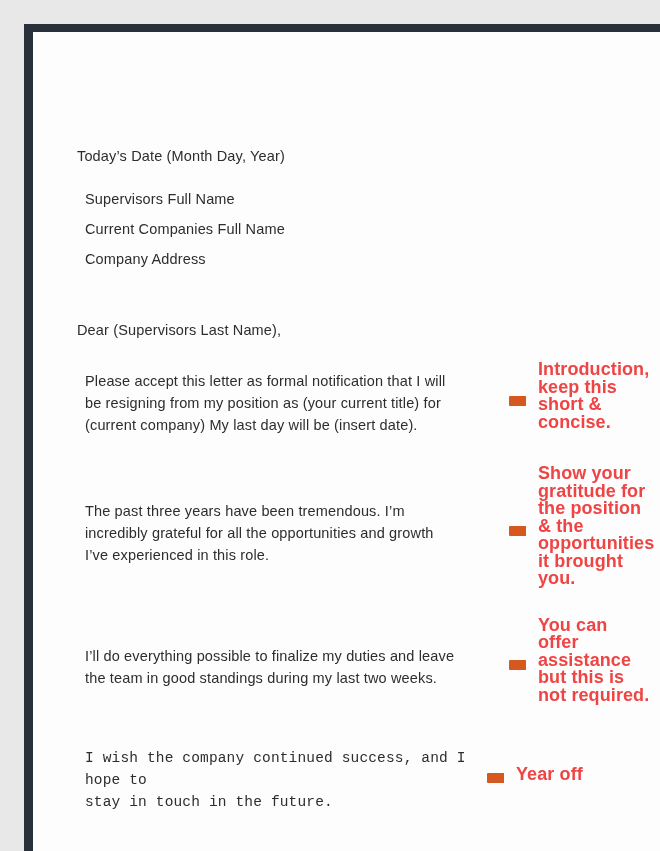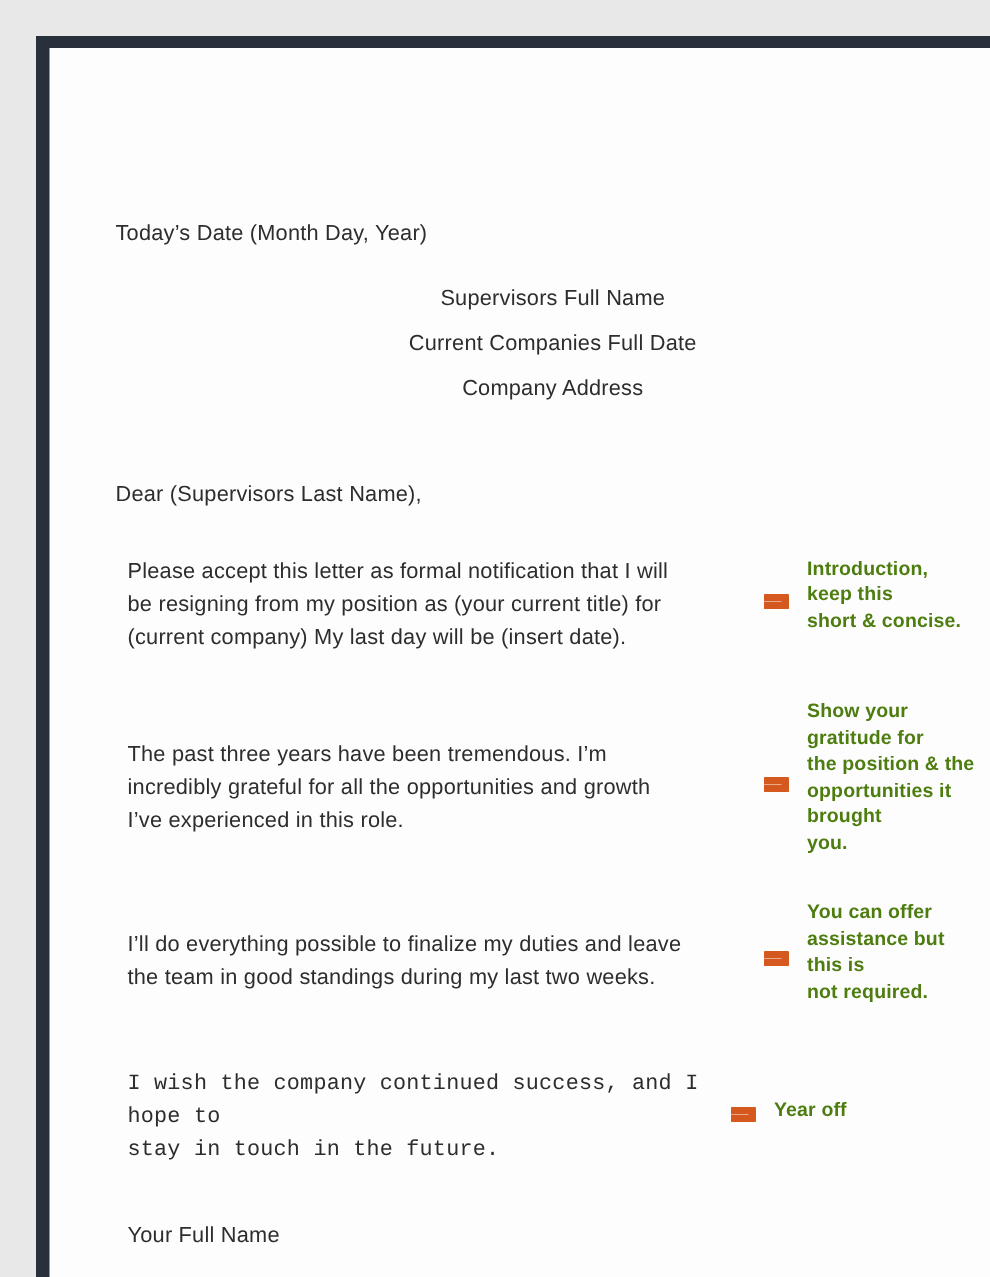--- a/index.html
+++ b/index.html
@@ -21,21 +21,21 @@
     height: 100%;
     background: #fdfdfd;
     padding: 97px 18px 0 28px;
     color: #2d2d2d;
     font-size: 14.5px;
     line-height: 22px;
     letter-spacing: 0.15px;
   }
   .line { white-space: pre-line; }
   .date-line { margin-bottom: 21px; }
-  .recipient-block { margin-bottom: 49px; text-align: center; }
+  .recipient-block { margin-bottom: 49px; }
   .salutation { margin-bottom: 21px; }
   .annotated-row {
     display: flex;
     align-items: center;
     margin-bottom: 27px;
   }
   .para {
     flex: 0 0 410px;
     white-space: pre-line;
   }
@@ -44,41 +44,41 @@
     flex: 0 0 17px;
     border: 5px solid #d5581f;
     border-left: none;
     border-radius: 1px;
     margin: -7px 0 -3px 6px;
   }
   .note {
     flex: 1;
     margin-left: 12px;
     margin-top: -6px;
-    color: #4d7c0f;
+    color: #ef4444;
     font-weight: bold;
-    font-size: 13px;
+    font-size: 18px;
     line-height: 17.5px;
     letter-spacing: 0.1px;
     white-space: pre-line;
   }
   .row-signoff .note { margin-top: -2px; }
   .sign-block { margin-top: 21px; }
 </style>
 </head>
 <body>
 
 <div class="frame">
   <div class="paper">
 
     <p class="line date-line">Today’s Date (Month Day, Year)</p>
 
     <div class="recipient-block">
       <p class="line">Supervisors Full Name</p>
-      <p class="line">Current Companies Full Date</p>
+      <p class="line">Current Companies Full Name</p>
       <p class="line">Company Address</p>
     </div>
 
     <p class="line salutation">Dear (Supervisors Last Name),</p>
 
     <div class="annotated-row">
       <p class="para">Please accept this letter as formal notification that I will
 be resigning from my position as (your current title) for
 (current company) My last day will be (insert date).</p>
       <div class="bracket"></div>

